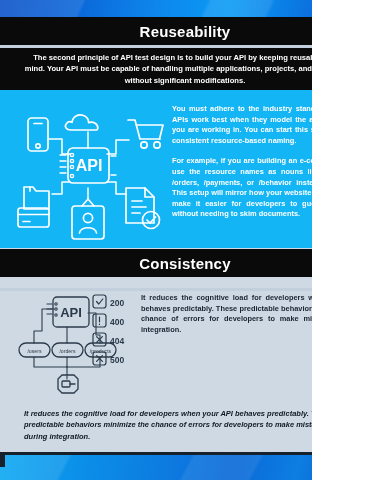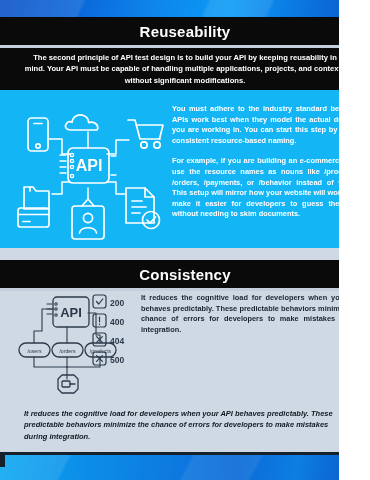--- a/index.html
+++ b/index.html
@@ -2,42 +2,42 @@
 <html><head>
 <meta charset="utf-8">
 <style>
   html,body{margin:0;padding:0;}
   body{
     width:370px;height:480px;overflow:hidden;
     background:#ffffff;
     font-family:"Liberation Sans", sans-serif;
     -webkit-font-smoothing:antialiased;
   }
-  .page{position:relative;width:339px;height:480px;overflow:hidden;background:#cfd9e4;}
+  .page{position:relative;width:312px;height:480px;overflow:hidden;background:#cfd9e4;}
 
   
   .top-banner{
     position:absolute;left:0;top:0;width:370px;height:17px;
     background:linear-gradient(100deg,#0b52c8 0%,#0a63d6 18%,#0e86ec 42%,#0a9bf5 62%,#0b74e0 82%,#0a55c9 100%);
   }
   .top-banner:after{
     content:"";position:absolute;left:0;top:0;width:100%;height:100%;
     background:linear-gradient(115deg,rgba(255,255,255,.10) 0 22%,rgba(255,255,255,0) 23% 55%,rgba(255,255,255,.10) 56% 72%,rgba(255,255,255,0) 73%);
   }
 
   
   .title-bar{
     position:absolute;left:0;width:370px;height:28px;background:#0a0a0a;
     display:flex;align-items:center;justify-content:center;
   }
   .title-bar h1{
     margin:0;color:#ffffff;font-size:15px;font-weight:bold;letter-spacing:.2px;
   }
   #bar-reuse{top:17px;}
-  #bar-consistency{top:260px;}
+  #bar-consistency{top:249px;}
 
   
   .rule{position:absolute;left:0;width:370px;height:3px;background:#c3cfdd;}
 
   
   .intro-block{
     position:absolute;left:0;top:48px;width:370px;height:42px;background:#0a0a0a;
     display:flex;align-items:center;justify-content:center;
   }
   .intro-block p{

